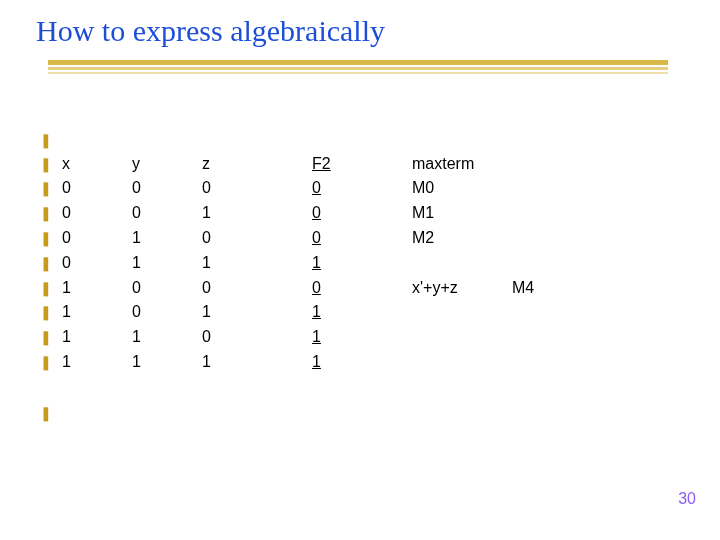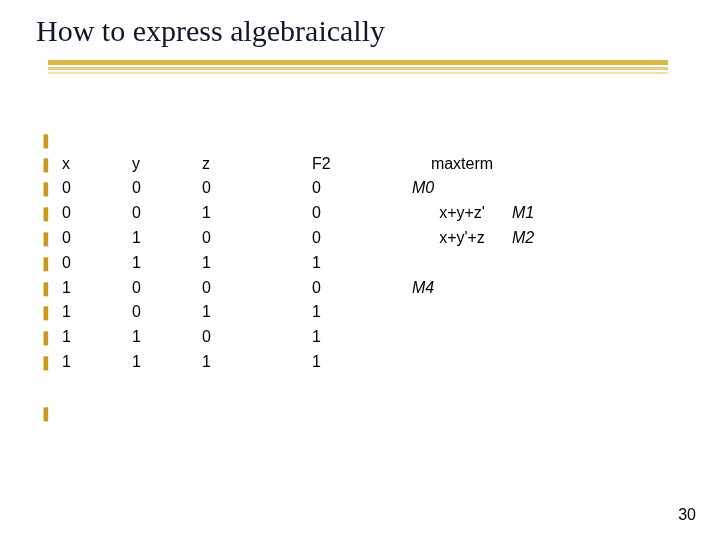--- a/index.html
+++ b/index.html
@@ -17,21 +17,21 @@
     width: 720px;
     height: 540px;
     box-sizing: border-box;
   }
   .title {
     position: absolute;
     left: 36px;
     top: 14px;
     font-size: 30px;
     font-family: "Times New Roman", Times, serif;
-    color: #0f172a;
+    color: #1d4ed8;
   }
   .underline {
     position: absolute;
     left: 48px;
     top: 60px;
     width: 620px;
     height: 22px;
   }
   .underline .bar1 { position:absolute; left:0; top:0; width:100%; height:5px; background:#d9b84a; }
   .underline .bar2 { position:absolute; left:0; top:7px; width:100%; height:3px; background:#e7cf80; }
@@ -50,32 +50,32 @@
   }
   .bullet {
     width: 22px;
     flex: 0 0 22px;
     color: #c79a1a;
     font-size: 14px;
   }
   .c-x { width: 70px; flex:0 0 70px; }
   .c-y { width: 70px; flex:0 0 70px; }
   .c-z { width: 110px; flex:0 0 110px; }
-  .c-f { width: 100px; flex:0 0 100px; }
-  .c-m { width: 100px; flex:0 0 100px;text-align:center; }
-  .c-n { width: 50px;  flex:0 0 50px;font-style:italic; }
+  .c-f { width: 100px; flex:0 0 100px;text-decoration:underline; }
+  .c-m { width: 100px; flex:0 0 100px; }
+  .c-n { width: 50px;  flex:0 0 50px; }
   .summary {
     margin-top: 28px;
   }
   .pagenum {
     position: absolute;
     right: 24px;
-    bottom: 16px;
+    bottom: 32px;
     font-size: 16px;
-    color: #000000;
+    color: #8b5cf6;
   }
 </style>
 </head>
 <body>
 
 <div class="slide">
   <div class="title">How to express algebraically</div>
   <div class="underline">
     <div class="bar1"></div>
       <div class="bar2"></div>
@@ -105,47 +105,46 @@
       <span class="c-z">0</span>
       <span class="c-f">0</span>
       <span class="c-n">M0</span>
     </div>
     <div class="row">
       <span class="bullet">❚</span>
       <span class="c-x">0</span>
       <span class="c-y">0</span>
       <span class="c-z">1</span>
       <span class="c-f">0</span>
-      <span class="c-m">x+y+z'</span>
       <span class="c-n">M1</span>
     </div>
     <div class="row">
       <span class="bullet">❚</span>
       <span class="c-x">0</span>
       <span class="c-y">1</span>
       <span class="c-z">0</span>
       <span class="c-f">0</span>
-      <span class="c-m">x+y'+z</span>
       <span class="c-n">M2</span>
     </div>
     <div class="row">
       <span class="bullet">❚</span>
       <span class="c-x">0</span>
       <span class="c-y">1</span>
       <span class="c-z">1</span>
       <span class="c-f">1</span>
       <span class="c-m"></span>
       <span class="c-n"></span>
     </div>
     <div class="row">
       <span class="bullet">❚</span>
       <span class="c-x">1</span>
       <span class="c-y">0</span>
       <span class="c-z">0</span>
       <span class="c-f">0</span>
+      <span class="c-m">x'+y+z</span>
       <span class="c-n">M4</span>
     </div>
     <div class="row">
       <span class="bullet">❚</span>
       <span class="c-x">1</span>
       <span class="c-y">0</span>
       <span class="c-z">1</span>
       <span class="c-f">1</span>
       <span class="c-m"></span>
       <span class="c-n"></span>

